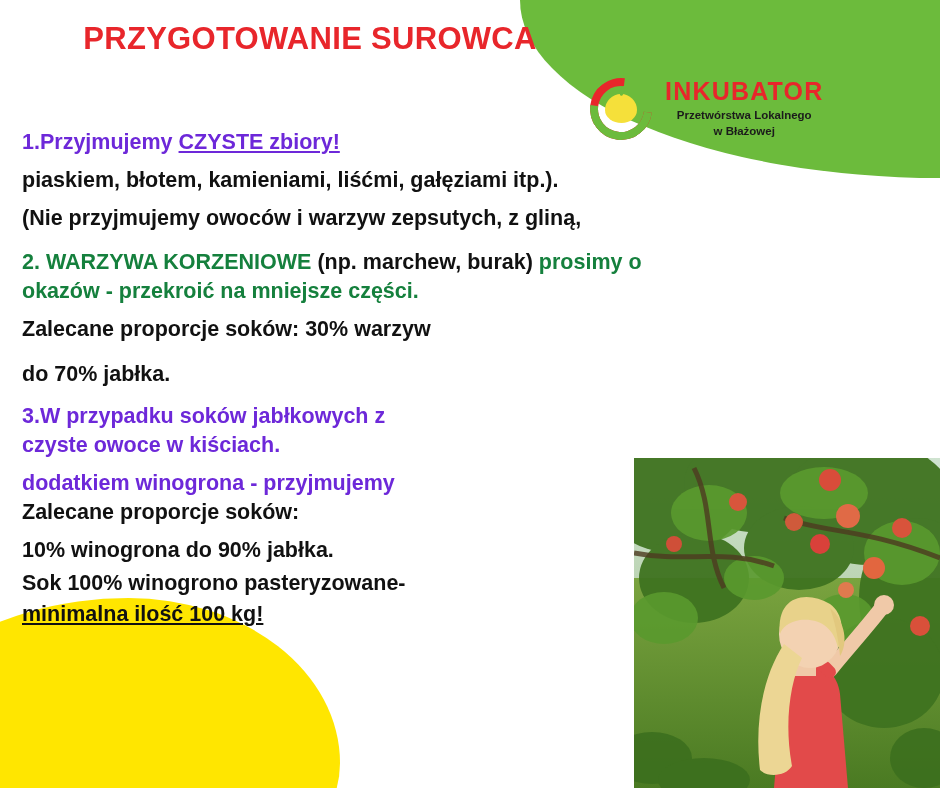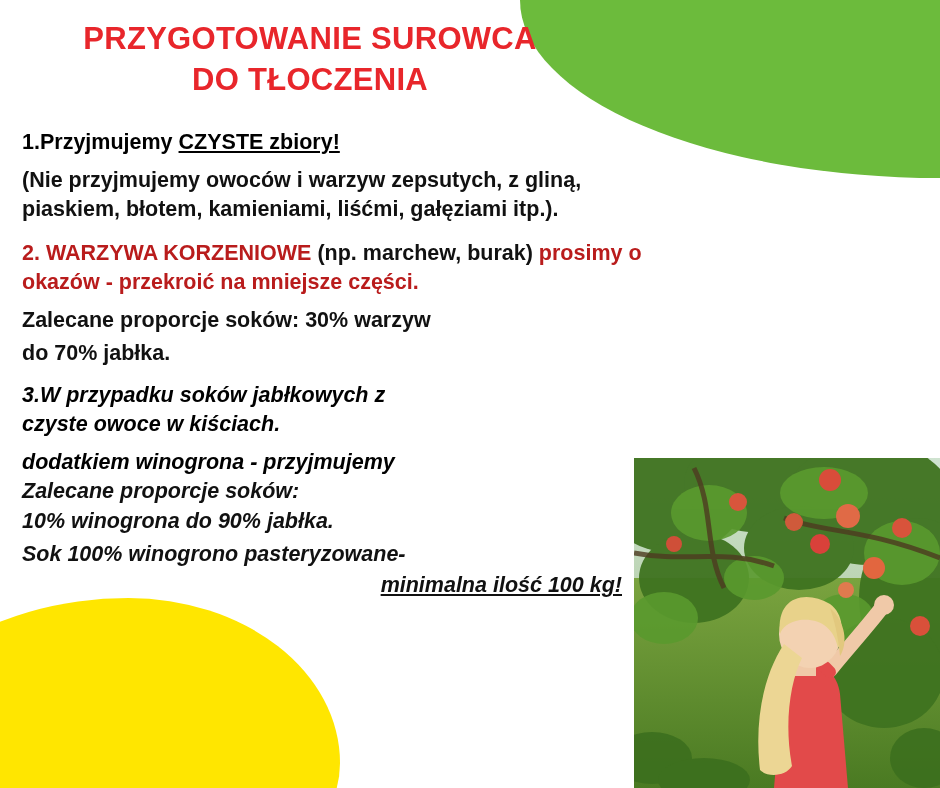--- a/index.html
+++ b/index.html
@@ -148,30 +148,30 @@
     left: 22px;
     width: 905px;
   }
   .para {
     font-size: 21.5px;
     font-weight: bold;
     line-height: 1.36;
     margin-bottom: 9px;
     color: #111111;
   }
-  .green { color: #000000; }
-  .red   { color: #b91c1c; }
+  .green { color: #6d28d9; }
+  .red   { color: #15803d; }
   .dark  { color: #111111; }
-  .u     { text-decoration: underline; text-align: right; }
+  .u     { text-decoration: underline; }
 
   .block-1 { margin-bottom: 14px; }
   .block-2 { margin-bottom: 12px; }
   .block-3 { width: 600px; }
 
-  .narrow { width: 600px; font-style: italic; }
+  .narrow { width: 600px; }
 
   
   .photo {
     position: absolute;
     right: 0;
     bottom: 0;
     width: 306px;
     height: 330px;
     overflow: hidden;
     z-index: 3;
@@ -183,48 +183,60 @@
 <body>
 
 <div class="green-blob"></div>
 <div class="green-blob2"></div>
 <div class="yellow-blob"></div>
 
 <div class="page">
 
   <div class="title">
     <span>PRZYGOTOWANIE SUROWCA</span>
-    <span class="line2">DO TŁOCZENIA</span>
   </div>
 
+  <div class="logo">
+    <div class="logo-mark">
+      <div class="ring"></div>
+      <div class="ring2"></div>
+      <div class="fruit"></div>
+      <div class="stem"></div>
+    </div>
+    <div class="logo-text">
+      <div class="logo-title">INKUBATOR</div>
+      <div class="logo-sub">Przetwórstwa Lokalnego</div>
+      <div class="logo-sub" style="margin-top:0">w Błażowej</div>
+    </div>
+  </div>
 
   <div class="body-text">
 
     <div class="block-1">
       <div class="para">
         <span class="green">1.Przyjmujemy </span><span class="green u">CZYSTE zbiory!</span>
       </div>
+      <div class="para dark">piaskiem, błotem, kamieniami, liśćmi, gałęziami itp.).</div>
       <div class="para dark" style="margin-bottom:0">(Nie przyjmujemy owoców i warzyw zepsutych, z gliną,</div>
-      <div class="para dark">piaskiem, błotem, kamieniami, liśćmi, gałęziami itp.).</div>
     </div>
 
     <div class="block-2">
       <div class="para" style="margin-bottom:0">
         <span class="red">2. WARZYWA KORZENIOWE </span><span class="dark">(np. marchew, burak) </span><span class="red">prosimy o</span>
       </div>
       <div class="para red">okazów - przekroić na mniejsze części.</div>
-      <div class="para dark" style="margin-bottom:4px">Zalecane proporcje soków: 30% warzyw</div>
+      <div class="para dark" style="margin-bottom:16px">Zalecane proporcje soków: 30% warzyw</div>
       <div class="para dark">do 70% jabłka.</div>
     </div>
 
     <div class="block-3">
       <div class="para green narrow" style="margin-bottom:0">3.W przypadku soków jabłkowych z</div>
       <div class="para green narrow">czyste owoce w kiściach.</div>
       <div class="para green narrow" style="margin-bottom:0">dodatkiem winogrona - przyjmujemy</div>
-      <div class="para dark narrow" style="margin-bottom:0">Zalecane proporcje soków:</div>
+      <div class="para dark narrow" style="margin-bottom:8px">Zalecane proporcje soków:</div>
       <div class="para dark narrow" style="margin-bottom:4px">10% winogrona do 90% jabłka.</div>
       <div class="para dark narrow" style="margin-bottom:2px">Sok 100% winogrono pasteryzowane-</div>
       <div class="para dark narrow u">minimalna ilość 100 kg!</div>
     </div>
 
   </div>
 
   <div class="photo">
     <svg width="306" height="330" viewBox="0 0 306 330" xmlns="http://www.w3.org/2000/svg">
       <defs>

